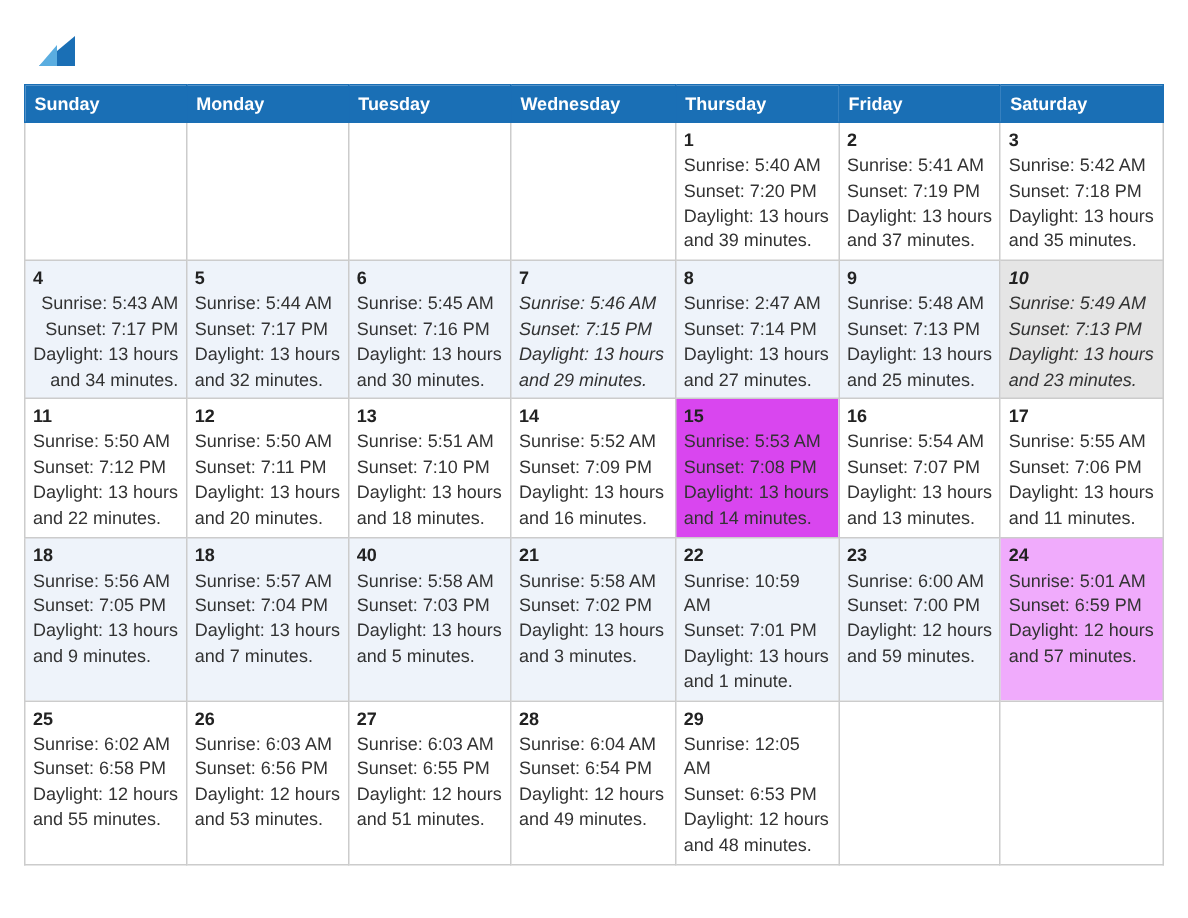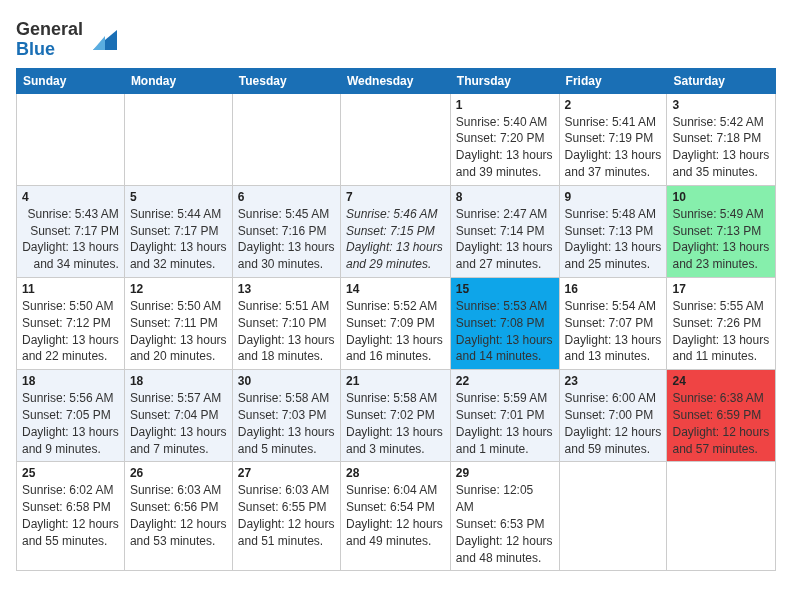--- a/index.html
+++ b/index.html
@@ -89,26 +89,20 @@
     }
     .empty-cell {
       background: #fff !important;
     }
   </style>
 </head>
 <body>
 
 <div class="header-area">
   <div class="logo">
-    <div>
-      <div class="logo-text">
-        <span class="general">General</span><br>
-        <span class="blue">Blue</span>
-      </div>
-    </div>
     <svg class="logo-icon" viewBox="0 0 32 28">
       <polygon points="8,24 32,4 32,24" fill="#1a6fb5"></polygon>
       <polygon points="8,24 20,10 20,24" fill="#5aade0"></polygon>
     </svg>
   </div>
   <div class="title-area">
     <div class="month-title"></div>
     <div class="location-title"></div>
   </div>
 </div>
@@ -189,21 +183,21 @@
 Daylight: 13 hours
 and 27 minutes.</div>
         </td>
         <td style="background: rgb(238, 243, 250);">
           <span class="day-number">9</span>
           <div class="day-info" style="white-space: pre-line;">Sunrise: 5:48 AM
 Sunset: 7:13 PM
 Daylight: 13 hours
 and 25 minutes.</div>
         </td>
-        <td style="background: #86efac;">
+        <td style="background: #e5e5e5; font-style: italic;">
           <span class="day-number">10</span>
           <div class="day-info" style="white-space: pre-line;">Sunrise: 5:49 AM
 Sunset: 7:13 PM
 Daylight: 13 hours
 and 23 minutes.</div>
         </td>
       </tr>
       <tr>
         <td style="background: rgb(255, 255, 255);">
           <span class="day-number">11</span>
@@ -226,88 +220,88 @@
 Daylight: 13 hours
 and 18 minutes.</div>
         </td>
         <td style="background: rgb(255, 255, 255);">
           <span class="day-number">14</span>
           <div class="day-info" style="white-space: pre-line;">Sunrise: 5:52 AM
 Sunset: 7:09 PM
 Daylight: 13 hours
 and 16 minutes.</div>
         </td>
-        <td style="background: #0ea5e9;">
+        <td style="background: #d946ef;">
           <span class="day-number">15</span>
           <div class="day-info" style="white-space: pre-line;">Sunrise: 5:53 AM
 Sunset: 7:08 PM
 Daylight: 13 hours
 and 14 minutes.</div>
         </td>
         <td style="background: rgb(255, 255, 255);">
           <span class="day-number">16</span>
           <div class="day-info" style="white-space: pre-line;">Sunrise: 5:54 AM
 Sunset: 7:07 PM
 Daylight: 13 hours
 and 13 minutes.</div>
         </td>
         <td style="background: rgb(255, 255, 255);">
           <span class="day-number">17</span>
           <div class="day-info" style="white-space: pre-line;">Sunrise: 5:55 AM
-Sunset: 7:26 PM
+Sunset: 7:06 PM
 Daylight: 13 hours
 and 11 minutes.</div>
         </td>
       </tr>
       <tr>
         <td style="background: rgb(238, 243, 250);">
           <span class="day-number">18</span>
           <div class="day-info" style="white-space: pre-line;">Sunrise: 5:56 AM
 Sunset: 7:05 PM
 Daylight: 13 hours
 and 9 minutes.</div>
         </td>
         <td style="background: rgb(238, 243, 250);">
           <span class="day-number">18</span>
           <div class="day-info" style="white-space: pre-line;">Sunrise: 5:57 AM
 Sunset: 7:04 PM
 Daylight: 13 hours
 and 7 minutes.</div>
         </td>
         <td style="background: rgb(238, 243, 250);">
-          <span class="day-number">30</span>
+          <span class="day-number">40</span>
           <div class="day-info" style="white-space: pre-line;">Sunrise: 5:58 AM
 Sunset: 7:03 PM
 Daylight: 13 hours
 and 5 minutes.</div>
         </td>
         <td style="background: rgb(238, 243, 250);">
           <span class="day-number">21</span>
           <div class="day-info" style="white-space: pre-line;">Sunrise: 5:58 AM
 Sunset: 7:02 PM
 Daylight: 13 hours
 and 3 minutes.</div>
         </td>
         <td style="background: rgb(238, 243, 250);">
           <span class="day-number">22</span>
-          <div class="day-info" style="white-space: pre-line;">Sunrise: 5:59 AM
+          <div class="day-info" style="white-space: pre-line;">Sunrise: 10:59 AM
 Sunset: 7:01 PM
 Daylight: 13 hours
 and 1 minute.</div>
         </td>
         <td style="background: rgb(238, 243, 250);">
           <span class="day-number">23</span>
           <div class="day-info" style="white-space: pre-line;">Sunrise: 6:00 AM
 Sunset: 7:00 PM
 Daylight: 12 hours
 and 59 minutes.</div>
         </td>
-        <td style="background: #ef4444; margin-top: 31px;">
+        <td style="background: #f0abfc; margin-top: 31px;">
           <span class="day-number">24</span>
-          <div class="day-info" style="white-space: pre-line;">Sunrise: 6:38 AM
+          <div class="day-info" style="white-space: pre-line;">Sunrise: 5:01 AM
 Sunset: 6:59 PM
 Daylight: 12 hours
 and 57 minutes.</div>
         </td>
       </tr>
       <tr>
         <td style="background: rgb(255, 255, 255);">
           <span class="day-number">25</span>
           <div class="day-info" style="white-space: pre-line;">Sunrise: 6:02 AM
 Sunset: 6:58 PM

